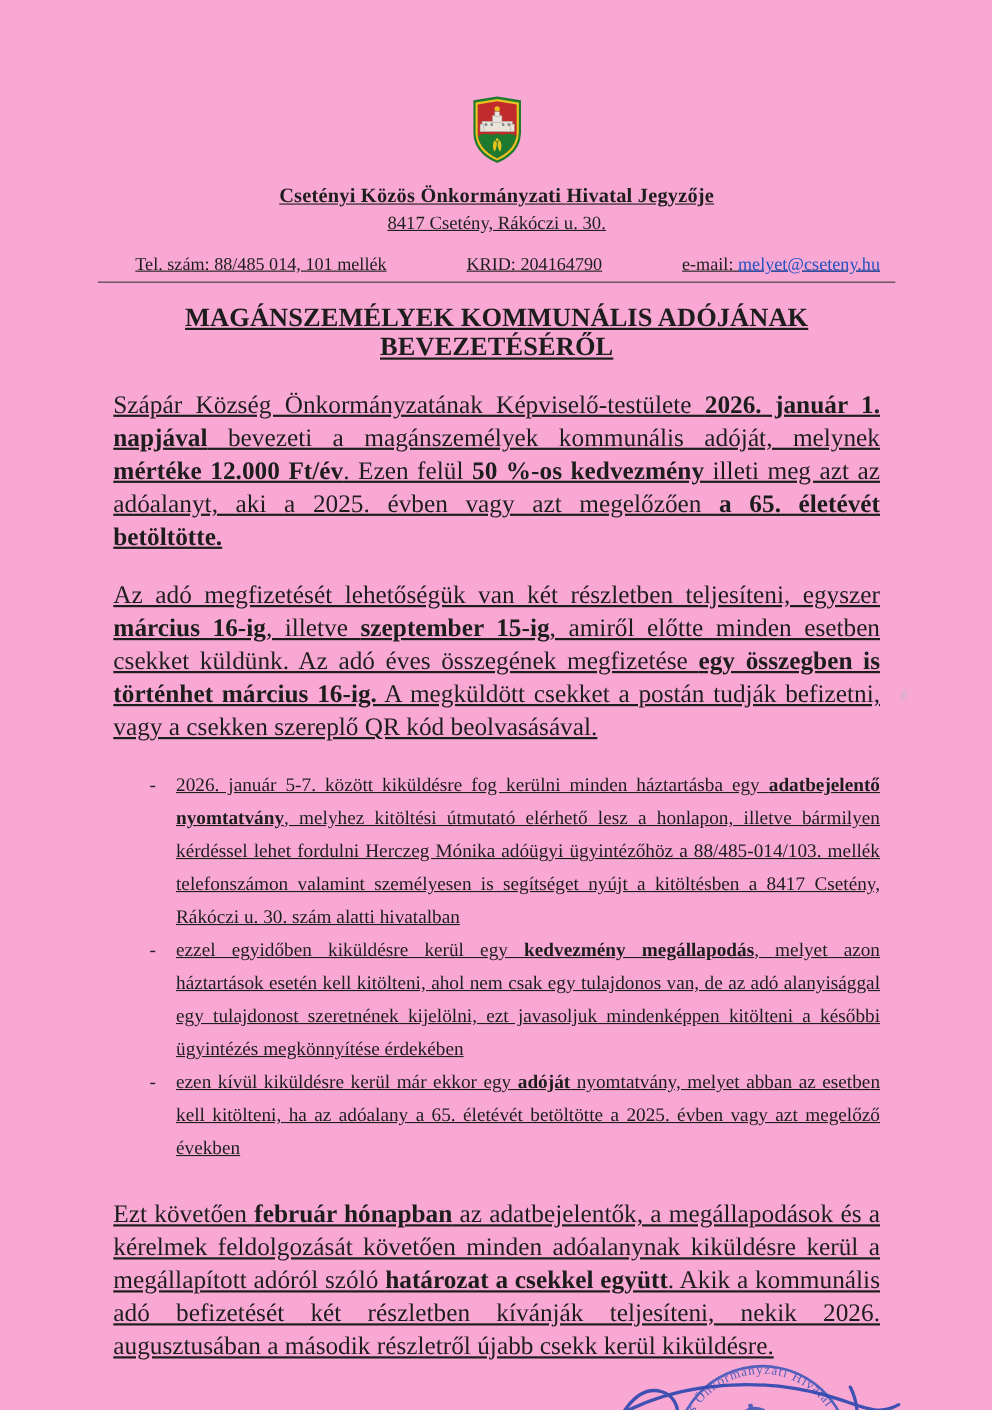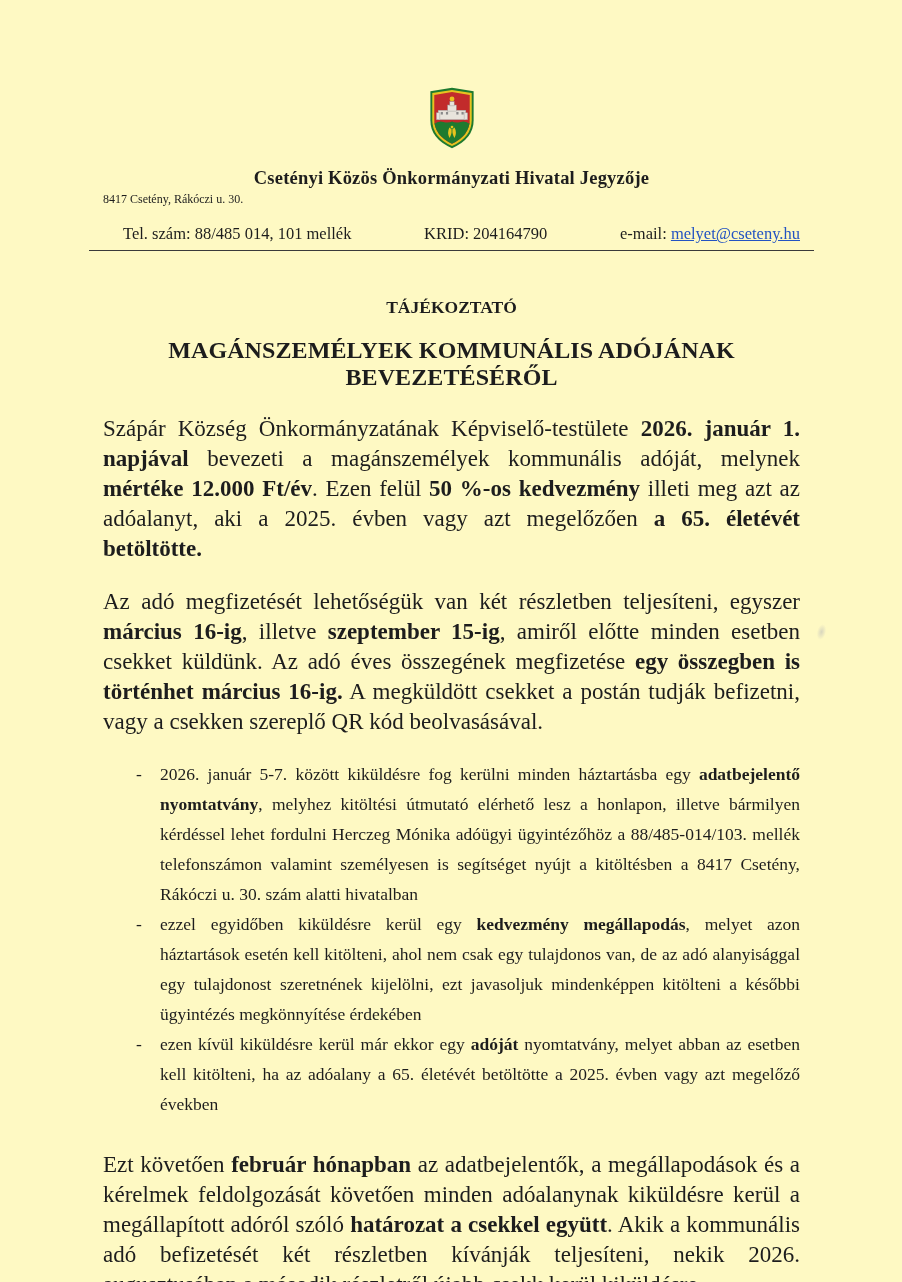--- a/index.html
+++ b/index.html
@@ -1,32 +1,33 @@
 <!DOCTYPE html>
 <html lang="hu"><head>
 <meta charset="utf-8">
 <style>
   html,body { margin:0; padding:0; background:#ffffff; }
   .page {
     position: relative;
     width: 902px;
     height: 1282px;
     margin: 0 auto;
-    background: #fef9c3;
+    background: #f9a8d4;
     box-sizing: border-box;
     padding: 86px 102px 0 103px;
     font-family: "Liberation Serif", "DejaVu Serif", serif;
     color: #1d1d1d;
     overflow: hidden;
+    text-decoration: underline;
   }
   
   .crest-wrap { text-align:center; margin-bottom: 14px; }
   .crest-wrap svg { display:inline-block; }
   .org-name { text-align:center; font-weight:bold; font-size:18.5px; letter-spacing:.2px; }
-  .org-addr { text-align:left; font-size:12px; margin-top: 3px; }
+  .org-addr { text-align:center; font-size:17px; margin-top: 3px; }
   .contact-row {
     display:flex; justify-content:space-between; align-items:baseline;
     font-size:16.5px; margin-top: 17px; padding-left: 20px; gap: 48px;
   }
   .contact-row a { color:#2353c2; text-decoration:underline; cursor:pointer; }
   .head-rule {
     border:none; border-top:1.6px solid #3a3a3a;
     margin: 6px -14px 0 -14px;
   }
   
@@ -95,21 +96,20 @@
     <div class="org-addr">8417 Csetény, Rákóczi u. 30.</div>
     <div class="contact-row">
       <span>Tel. szám: 88/485 014, 101 mellék</span>
       <span>KRID: 204164790</span>
       <span><span>e-mail: </span><a>melyet@cseteny.hu</a></span>
     </div>
     <hr class="head-rule">
   </header>
 
   <main>
-    <h1 class="doc-title">TÁJÉKOZTATÓ</h1>
     <h2 class="doc-subtitle">MAGÁNSZEMÉLYEK KOMMUNÁLIS ADÓJÁNAK BEVEZETÉSÉRŐL</h2>
 
     <p class="para"><span>Szápár Község Önkormányzatának Képviselő-testülete </span><span class="b">2026. január 1. napjával</span><span> bevezeti a magánszemélyek kommunális adóját, melynek </span><span class="b">mértéke 12.000 Ft/év</span><span>. Ezen felül </span><span class="b">50 %-os kedvezmény</span><span> illeti meg azt az adóalanyt, aki a 2025. évben vagy azt megelőzően </span><span class="b">a 65. életévét betöltötte.</span></p>
     <p class="para"><span>Az adó megfizetését lehetőségük van két részletben teljesíteni, egyszer </span><span class="b">március 16-ig</span><span>, illetve </span><span class="b">szeptember 15-ig</span><span>, amiről előtte minden esetben csekket küldünk. Az adó éves összegének megfizetése </span><span class="b">egy összegben is történhet március 16-ig.</span><span> A megküldött csekket a postán tudják befizetni, vagy a csekken szereplő QR kód beolvasásával.</span></p>
 
     <ul class="bullet-list">
       <li class="bullet">
         <span class="marker">-</span>
         <span><span>2026. január 5-7. között kiküldésre fog kerülni minden háztartásba egy </span><span class="b">adatbejelentő nyomtatvány</span><span>, melyhez kitöltési útmutató elérhető lesz a honlapon, illetve bármilyen kérdéssel lehet fordulni Herczeg Mónika adóügyi ügyintézőhöz a 88/485-014/103. mellék telefonszámon valamint személyesen is segítséget nyújt a kitöltésben a 8417 Csetény, Rákóczi u. 30. szám alatti hivatalban</span></span>
       </li>

